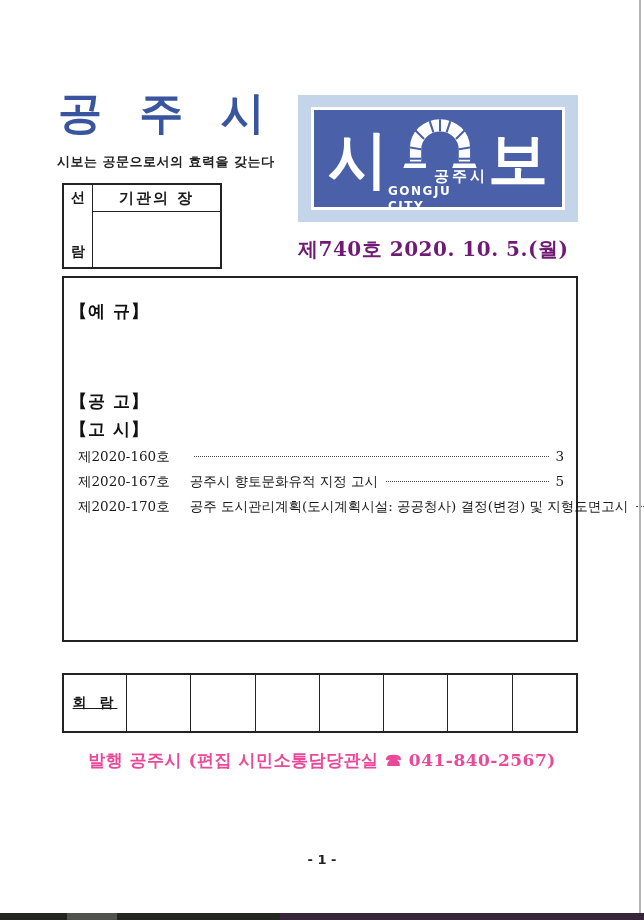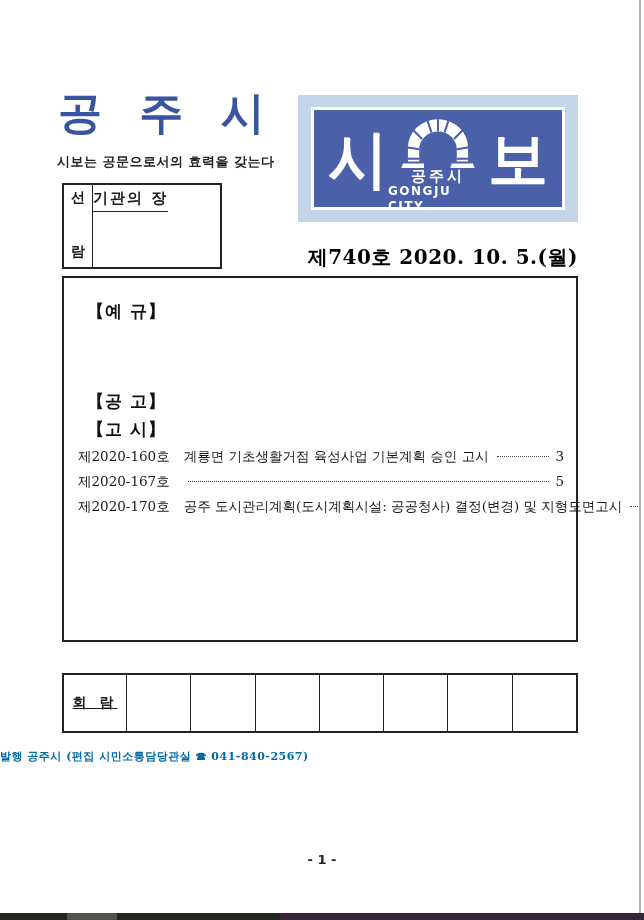--- a/index.html
+++ b/index.html
@@ -30,21 +30,21 @@
     width:156px;height:82px;
     border:2px solid #222;
     display:flex;background:#fff;
   }
   .seonram-left{
     width:28px;border-right:1.5px solid #222;
     display:flex;flex-direction:column;justify-content:space-between;
     align-items:center;padding:4px 0 6px 0;
     font-size:14px;font-weight:bold;
   }
-  .seonram-right{flex:1;display:flex;flex-direction:row;gap:19px;}
+  .seonram-right{flex:1;display:flex;flex-direction:column;gap:19px;}
   .seonram-header{
     height:26px;border-bottom:1.5px solid #222;
     display:flex;align-items:center;justify-content:center;
     font-size:15px;font-weight:bold;letter-spacing:2px;
   }
   .seonram-empty{flex:1;}
   
   .logo-outer{
     position:absolute;left:298px;top:95px;
     width:280px;height:127px;
@@ -56,60 +56,60 @@
     background:#4a61a9;border:3px solid #ffffff;
     display:flex;align-items:center;justify-content:space-between;
     padding:0 14px;
   }
   .logo-char{
     color:#ffffff;font-size:60px;font-weight:bold;line-height:1;
     font-family:"DejaVu Sans","Liberation Sans",sans-serif;
     transform:scaleY(1.05);
   }
   .logo-center{
-    display:flex;flex-direction:column;align-items:center;
+    display:flex;flex-direction:column;align-items:flex-end;
     margin-top:4px;
   }
   .logo-city{
     color:#ffffff;font-size:15px;font-weight:bold;letter-spacing:3px;
     line-height:1.1;margin-top:-2px;
     font-family:"DejaVu Sans","Liberation Sans",sans-serif;
   }
   .logo-city-en{
     color:#ffffff;font-size:12px;font-weight:bold;letter-spacing:1.5px;
     line-height:1.2;
     font-family:"DejaVu Sans","Liberation Sans",sans-serif;
   }
   .issue-line{
-    position:absolute;left:298px;top:244px;width:280px;
-    text-align:right;font-size:20px;font-weight:600;color:#000000;
+    position:absolute;left:298px;top:236px;width:280px;
+    text-align:left;font-size:20px;font-weight:600;color:#701a75;
     letter-spacing:0.5px;
   }
   
   .contents-box{
     position:absolute;left:62px;top:276px;
     width:516px;height:366px;
     border:2px solid #222;box-sizing:border-box;
     background:#fff;
   }
   .section-heading{
-    position:absolute;left:23px;
+    position:absolute;left:6px;
     font-size:17px;font-weight:bold;letter-spacing:1px;color:#111;
   }
   .sh-0{top:22px;}
   .sh-1{top:84px;margin-top:28px;}
   .sh-2{top:140px;}
   .toc-items{
     position:absolute;left:14px;right:12px;top:166px;
   }
   .toc-item{
     display:flex;align-items:baseline;
     font-size:13.5px;line-height:25px;white-space:nowrap;
   }
-  .toc-no{font-weight:500;margin-right:14px;}
+  .toc-no{font-weight:500;margin-right:20px;}
   .toc-title{margin-right:4px;}
   .leader{
     flex:1;min-width:8px;
     border-bottom:1.5px dotted #444;
     transform:translateY(-4px);
     margin:0 4px;
   }
   .toc-page{margin-left:2px;}
   
   .circulation{
@@ -121,21 +121,21 @@
   .circ-label{
     width:62px;border-right:1.5px solid #222;
     display:flex;align-items:center;justify-content:center;
     font-size:14px;font-weight:bold;letter-spacing:4px;text-decoration:underline;
   }
   .circ-cell{flex:1;border-right:1.5px solid #222;}
   .circ-cell:last-child{border-right:none;}
   
   .publisher{
     position:absolute;left:0;top:749px;width:644px;
-    text-align:left;font-size:11px;font-weight:bold;color:#0369a1;
+    text-align:center;font-size:17px;font-weight:bold;color:#ec4899;
     letter-spacing:0.5px;
   }
   .page-number{
     position:absolute;left:0;top:852px;width:644px;
     text-align:center;font-size:13px;font-weight:bold;color:#222;
     font-family:"DejaVu Sans","Liberation Sans",sans-serif;
   }
   
   .edge-line{
     position:absolute;left:639px;top:0;width:2px;height:913px;
@@ -204,26 +204,26 @@
 
   <div class="issue-line">제740호  2020.  10.  5.(월)</div>
 
   <div class="contents-box">
     <div class="section-heading sh-0">【예  규】</div>
     <div class="section-heading sh-1">【공  고】</div>
     <div class="section-heading sh-2">【고  시】</div>
     <div class="toc-items" id="toc-items">
         <div class="toc-item">
           <span class="toc-no">제2020-160호</span>
-          <span class="toc-title">계룡면 기초생활거점 육성사업 기본계획 승인 고시</span>
           <span class="leader"></span>
           <span class="toc-page">3</span>
         </div>
         <div class="toc-item">
           <span class="toc-no">제2020-167호</span>
+          <span class="toc-title">공주시 향토문화유적 지정 고시</span>
           <span class="leader"></span>
           <span class="toc-page">5</span>
         </div>
         <div class="toc-item">
           <span class="toc-no">제2020-170호</span>
           <span class="toc-title">공주 도시관리계획(도시계획시설: 공공청사) 결정(변경) 및 지형도면고시</span>
           <span class="leader"></span>
           <span class="toc-page">7</span>
         </div>
       </div>

